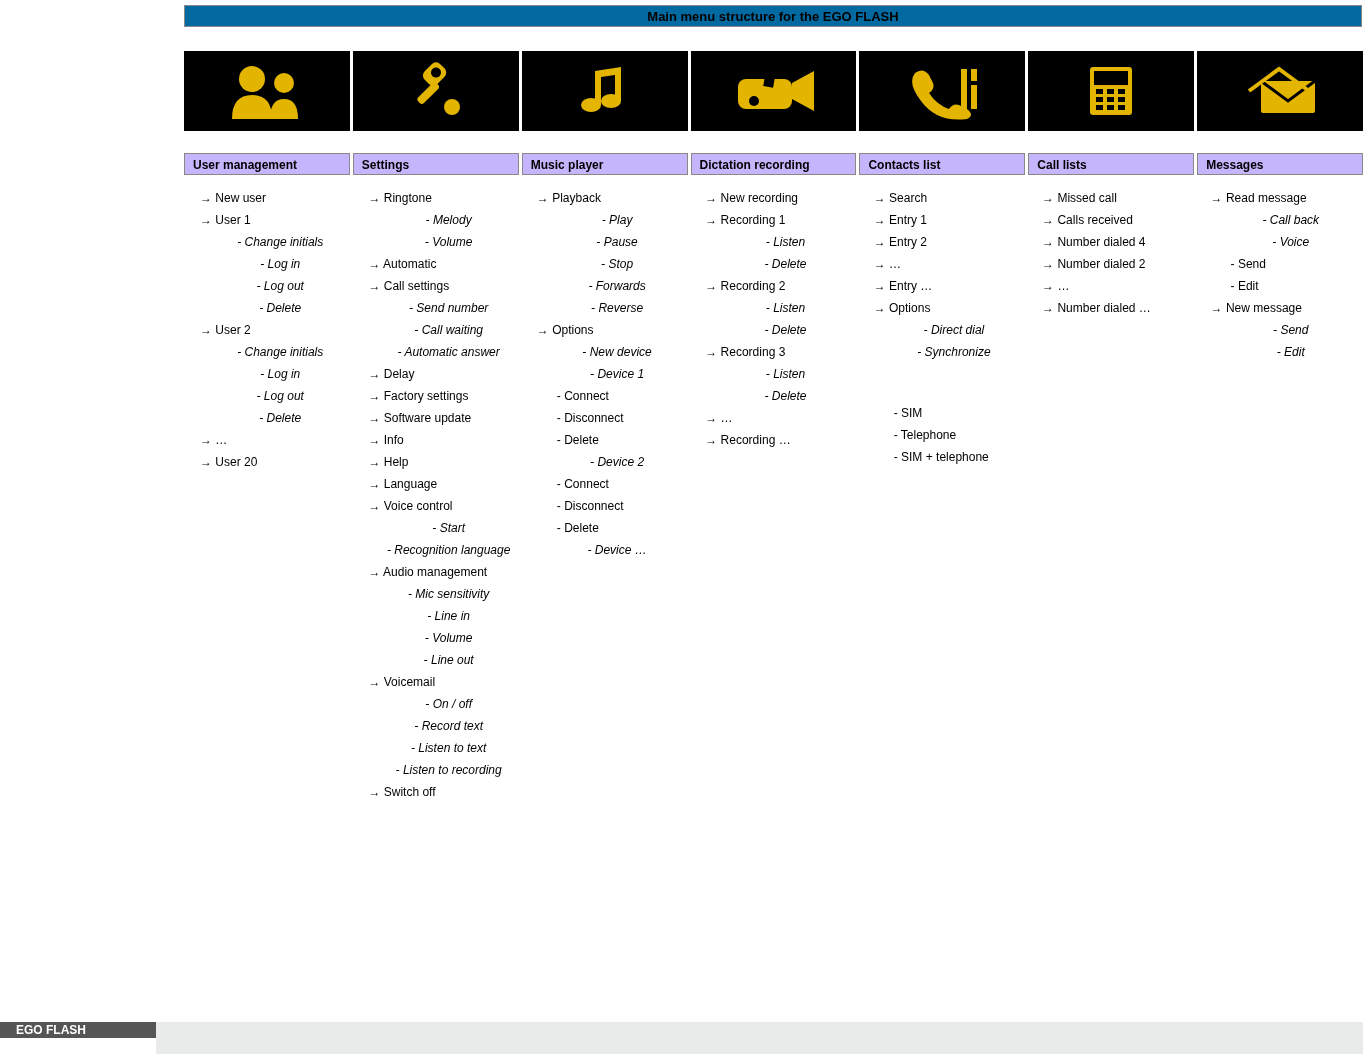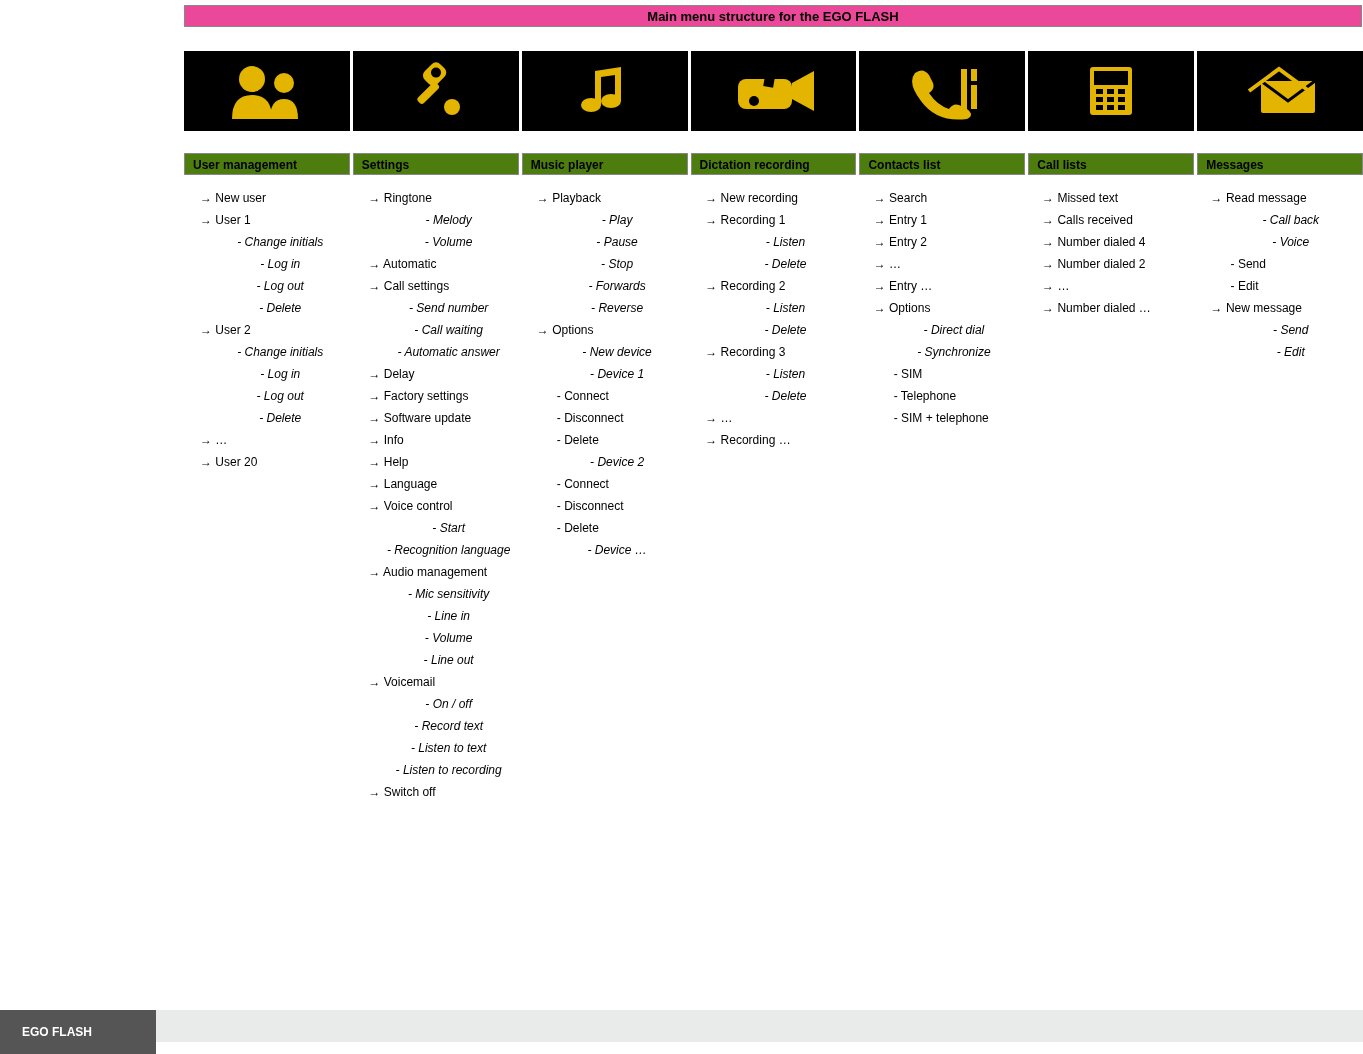--- a/index.html
+++ b/index.html
@@ -10,21 +10,21 @@
     font-size: 13px;
     color: #000;
     width: 1363px;
   }
   .page {
     padding: 5px 0 0 0;
   }
   .title-bar {
     margin: 0 0 24px 184px;
     border: 1px solid #888;
-    background: #ec4899;
+    background: #0369a1;
     height: 22px;
     line-height: 22px;
     text-align: center;
     font-weight: bold;
     font-size: 13px;
     width: calc(100% - 184px - 1px);
     box-sizing: border-box;
   }
   .icon-row {
     display: flex;
@@ -45,21 +45,21 @@
   .headers-row {
     display: flex;
     margin-left: 184px;
     width: calc(100% - 184px);
     gap: 3px;
     margin-bottom: 12px;
   }
   .header-cell {
     flex: 1;
     border: 1px solid #888;
-    background: #4d7c0f;
+    background: #c4b5fd;
     height: 22px;
     line-height: 22px;
     font-weight: bold;
     font-size: 12px;
     padding-left: 8px;
     box-sizing: border-box;
   }
   .columns-row {
     display: flex;
     margin-left: 184px;
@@ -86,28 +86,28 @@
   }
   .footer {
     position: fixed;
     left: 0;
     bottom: 0;
     width: 100%;
     display: flex;
   }
   .footer .dark {
     width: 156px;
-    height: 44px;
+    height: 16px;
     background: #555;
     color: #fff;
     font-weight: bold;
     font-size: 12px;
     display: flex;
     align-items: center;
-    padding-left: 22px;
+    padding-left: 16px;
     box-sizing: border-box;
   }
   .footer .rest {
     flex: 1;
     height: 32px;
     background: #e9eaea;
   }
 </style>
 </head>
 <body>
@@ -287,26 +287,26 @@
       </div>
       <div class="col">
         <div class="item lvl0 arrow">Search</div>
         <div class="item lvl0 arrow">Entry 1</div>
         <div class="item lvl0 arrow">Entry 2</div>
         <div class="item lvl0 arrow">…</div>
         <div class="item lvl0 arrow">Entry …</div>
         <div class="item lvl0 arrow">Options</div>
         <div class="item lvl1 dash">Direct dial</div>
         <div class="item lvl1 dash">Synchronize</div>
-        <div class="item lvl2 dash" style="font-style: normal;">SIM</div>
+        <div class="item lvl2 dash" style="font-style: normal; margin-top: 39px;">SIM</div>
         <div class="item lvl2 dash" style="font-style: normal;">Telephone</div>
         <div class="item lvl2 dash" style="font-style: normal;">SIM + telephone</div>
       </div>
       <div class="col">
-        <div class="item lvl0 arrow">Missed text</div>
+        <div class="item lvl0 arrow">Missed call</div>
         <div class="item lvl0 arrow">Calls received</div>
         <div class="item lvl0 arrow">Number dialed 4</div>
         <div class="item lvl0 arrow">Number dialed 2</div>
         <div class="item lvl0 arrow">…</div>
         <div class="item lvl0 arrow">Number dialed …</div>
       </div>
       <div class="col">
         <div class="item lvl0 arrow">Read message</div>
         <div class="item lvl1 dash">Call back</div>
         <div class="item lvl1 dash">Voice</div>

